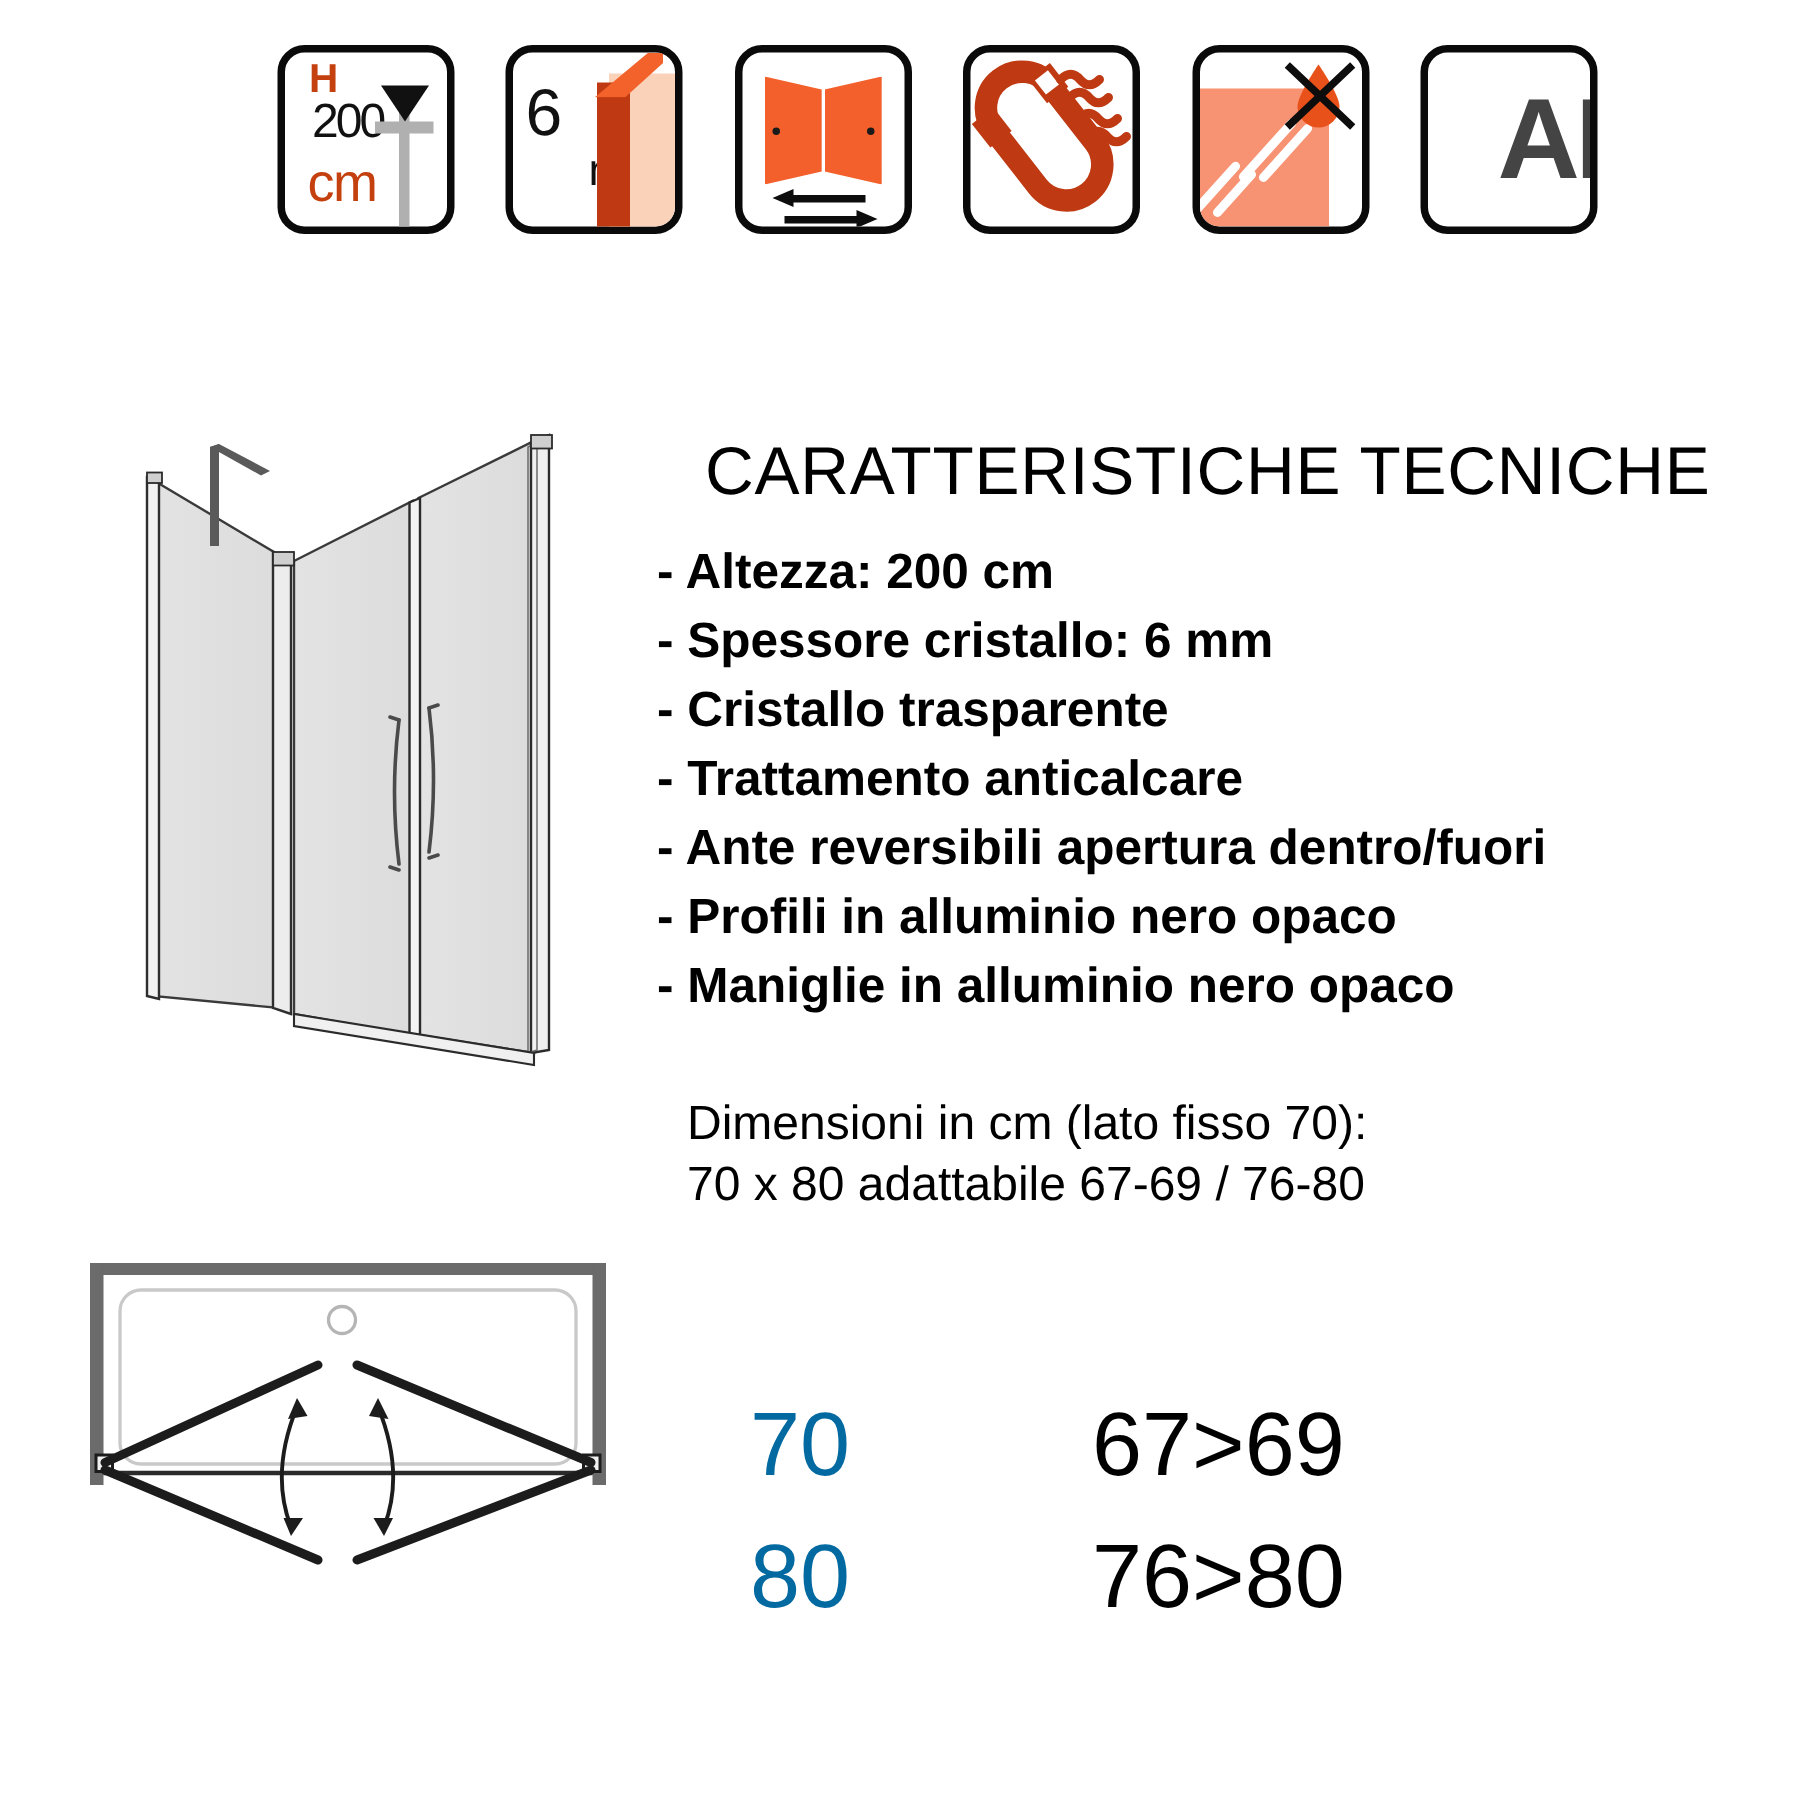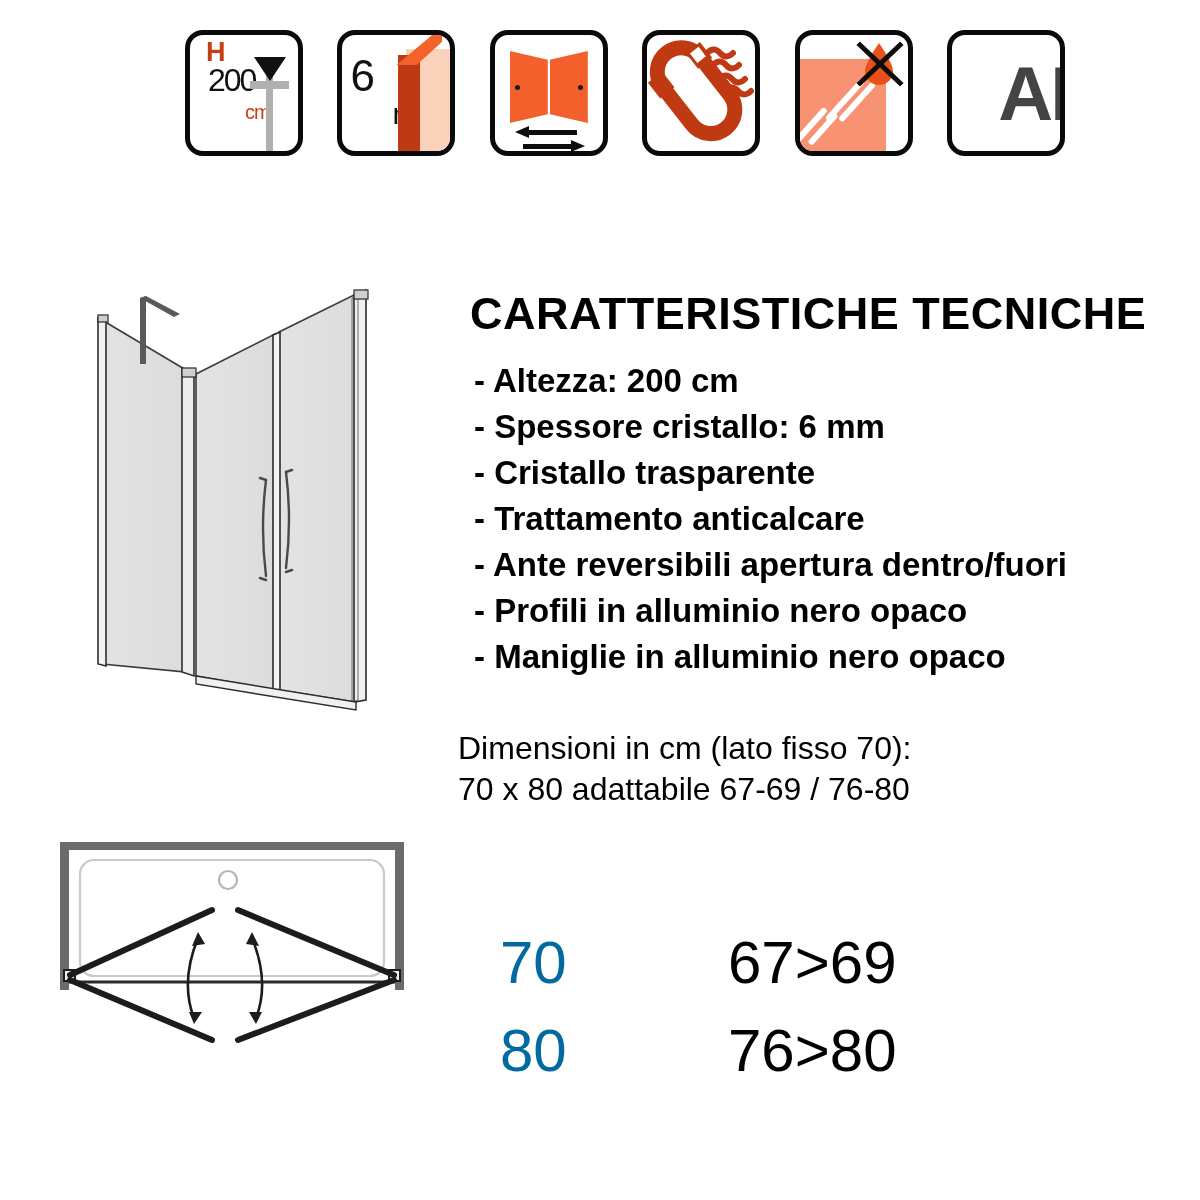--- a/index.html
+++ b/index.html
@@ -50,24 +50,23 @@
     left: 3px; top: 27px;
     font-size: 32px;
     font-weight: normal;
     color: #111111;
     letter-spacing: -2px;
     margin-left: 15px;
   }
   .h-unit {
     position: absolute;
     left: 15px; top: 66px;
-    font-size: 20px;
+    font-size: 36px;
     color: #C4400F;
     letter-spacing: -1px;
-    margin-left: 40px;
   }
   .post-stem {
     position: absolute;
     left: 76px; top: 30px;
     width: 7px; height: 88px;
     background: #b0b0b0;
   }
   .post-arm {
     position: absolute;
     left: 60px; top: 46px;
@@ -192,28 +191,28 @@
     white-space: nowrap;
     margin-left: 40px;
   }
 
   
   #spec-title {
     position: absolute;
     left: 470px;
     top: 288px;
     font-size: 45px;
-    font-weight: bold;
+    font-weight: normal;
     color: #000000;
     letter-spacing: 0.5px;
     white-space: nowrap;
   }
   #spec-list {
     position: absolute;
-    left: 474px;
+    left: 438px;
     top: 358px;
     width: 700px;
   }
   .spec-line {
     font-size: 33px;
     font-weight: bold;
     color: #000000;
     line-height: 46px;
     white-space: nowrap;
   }

